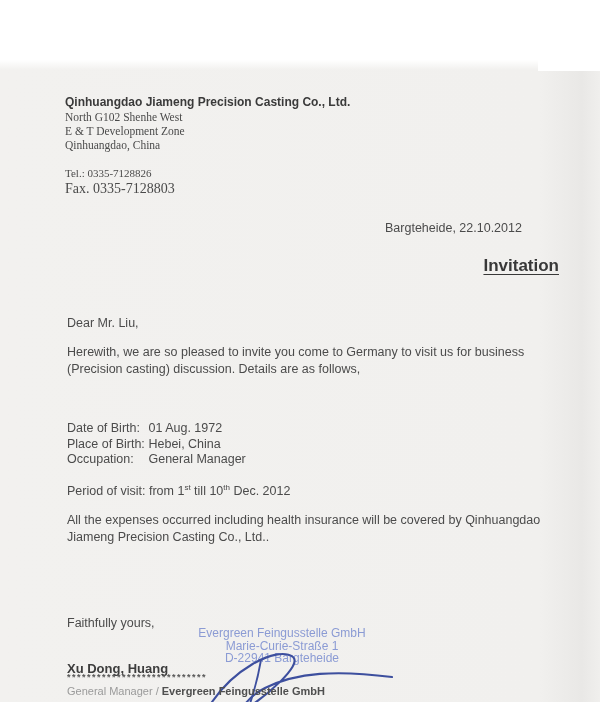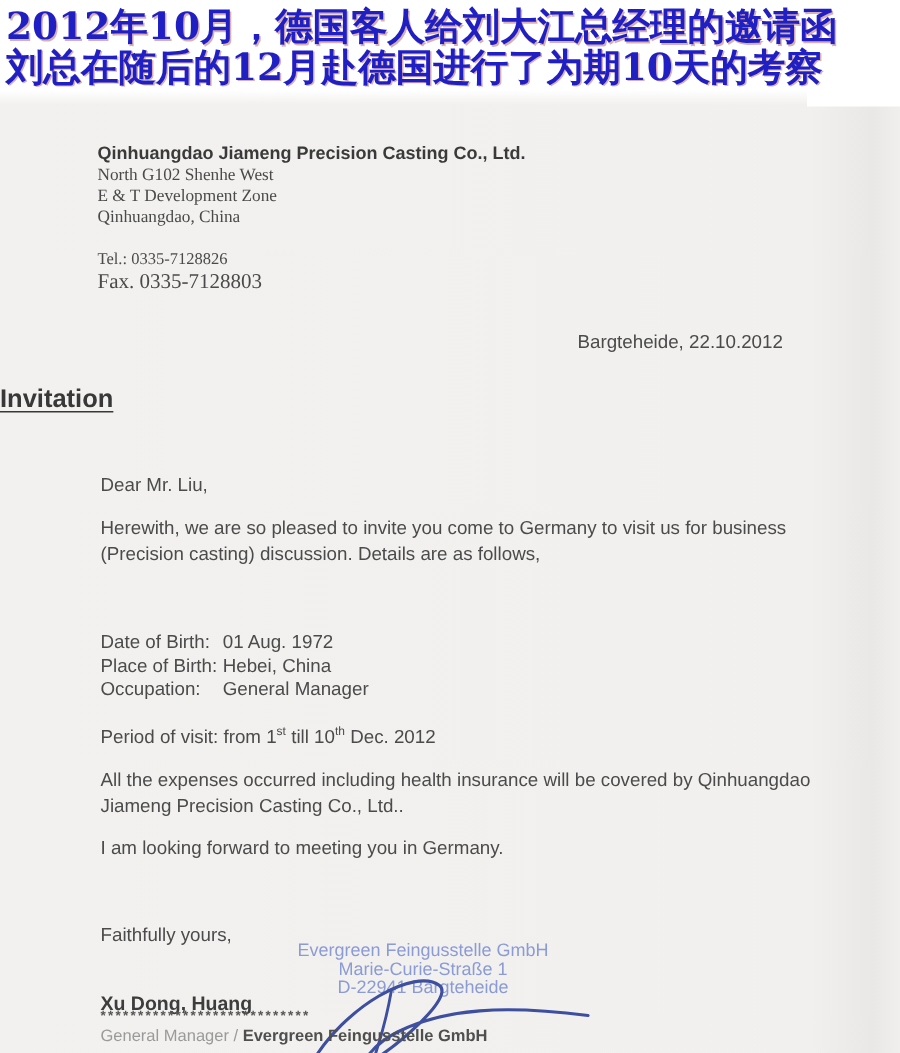--- a/index.html
+++ b/index.html
@@ -27,21 +27,21 @@
   .sender{left:65px;top:14px;font-family:"Liberation Serif",serif;font-style:italic;
       font-size:7.5px;color:#8a8a8a;text-decoration:underline;letter-spacing:.3px;white-space:nowrap;}
   .company{left:65px;top:35px;font-size:12px;font-weight:bold;color:#3a3a3a;white-space:nowrap;}
   .addr{left:65px;font-family:"Liberation Serif",serif;font-size:11.5px;color:#4a4a4a;white-space:nowrap;}
   .a0{top:51px;} .a1{top:65px;} .a2{top:79px;}
   .tel{left:65px;top:107px;font-family:"Liberation Serif",serif;font-size:11px;color:#4a4a4a;}
   .fax{left:65px;top:121px;font-family:"Liberation Serif",serif;font-size:14px;color:#4a4a4a;}
 
   .dateline{left:385px;top:161px;font-size:12.5px;color:#4b4b4b;white-space:nowrap;}
 
-  .title{left:0;top:196px;width:559px;text-align:left;font-size:17px;font-weight:bold;
+  .title{left:0;top:196px;width:559px;text-align:right;font-size:17px;font-weight:bold;
       color:#383838;}
   .title span{text-decoration:underline;text-underline-offset:3px;}
 
   .body-txt{font-size:12.5px;color:#4b4b4b;line-height:17px;}
   .salutation{left:67px;top:255px;}
   .intro{left:67px;top:284px;width:478px;}
 
   .drow{left:67px;white-space:nowrap;}
   .dlabel{display:inline-block;width:78px;}
   .dvalue{display:inline-block;}
@@ -61,24 +61,20 @@
   .signer-name{left:67px;top:601px;font-size:13px;font-weight:bold;color:#3d3d3d;}
   .dots{left:67px;top:612px;font-size:9px;font-weight:bold;letter-spacing:1.5px;color:#555;}
   .signer-title{left:67px;top:625px;font-size:11px;color:#9a9a9a;white-space:nowrap;}
   .signer-title b{color:#4f4f4f;}
 </style>
 </head>
 <body>
 
 <div class="page">
 
-  <div class="caption">
-    <div class="line l1">2012年10月，德国客人给刘大江总经理的邀请函</div>
-    <div class="line l2">刘总在随后的12月赴德国进行了为期10天的考察</div>
-  </div>
 
   <div class="scan">
     <div class="corner"></div>
 
 
     <div class="abs company">Qinhuangdao Jiameng Precision Casting Co., Ltd.</div>
     <div class="abs addr a0">North G102 Shenhe West</div>
     <div class="abs addr a1">E &amp; T Development Zone</div>
     <div class="abs addr a2">Qinhuangdao, China</div>
 
@@ -101,21 +97,20 @@
       <span class="dvalue">General Manager</span>
     </div>
     <div class="abs body-txt drow r3">
       <span class="dlabel">Place of Birth:</span>
       <span class="dvalue">Hebei, China</span>
     </div>
 
     <div class="abs body-txt period"><span>Period of visit:   from 1</span><sup>st</sup><span> till 10</span><sup>th</sup><span> Dec. 2012</span></div>
 
     <div class="abs body-txt expenses">All the expenses occurred including health insurance will be covered by Qinhuangdao Jiameng Precision Casting Co., Ltd..</div>
-    <div class="abs body-txt closing">I am looking forward to meeting you in Germany.</div>
     <div class="abs body-txt valediction">Faithfully yours,</div>
 
     <div class="abs stamp">
       <div>Evergreen Feingusstelle GmbH</div>
       <div>Marie-Curie-Straße 1</div>
       <div>D-22941 Bargteheide</div>
     </div>
 
     <svg class="abs sig-svg" width="230" height="160" viewBox="0 0 230 160">
       <path d="M 22,135 C 45,95 92,70 108,82 C 118,90 80,122 62,133 C 52,139 62,122 80,113 C 112,97 152,95 207,102" fill="none" stroke="#3d4f9e" stroke-width="2.1" stroke-linecap="round"></path>

